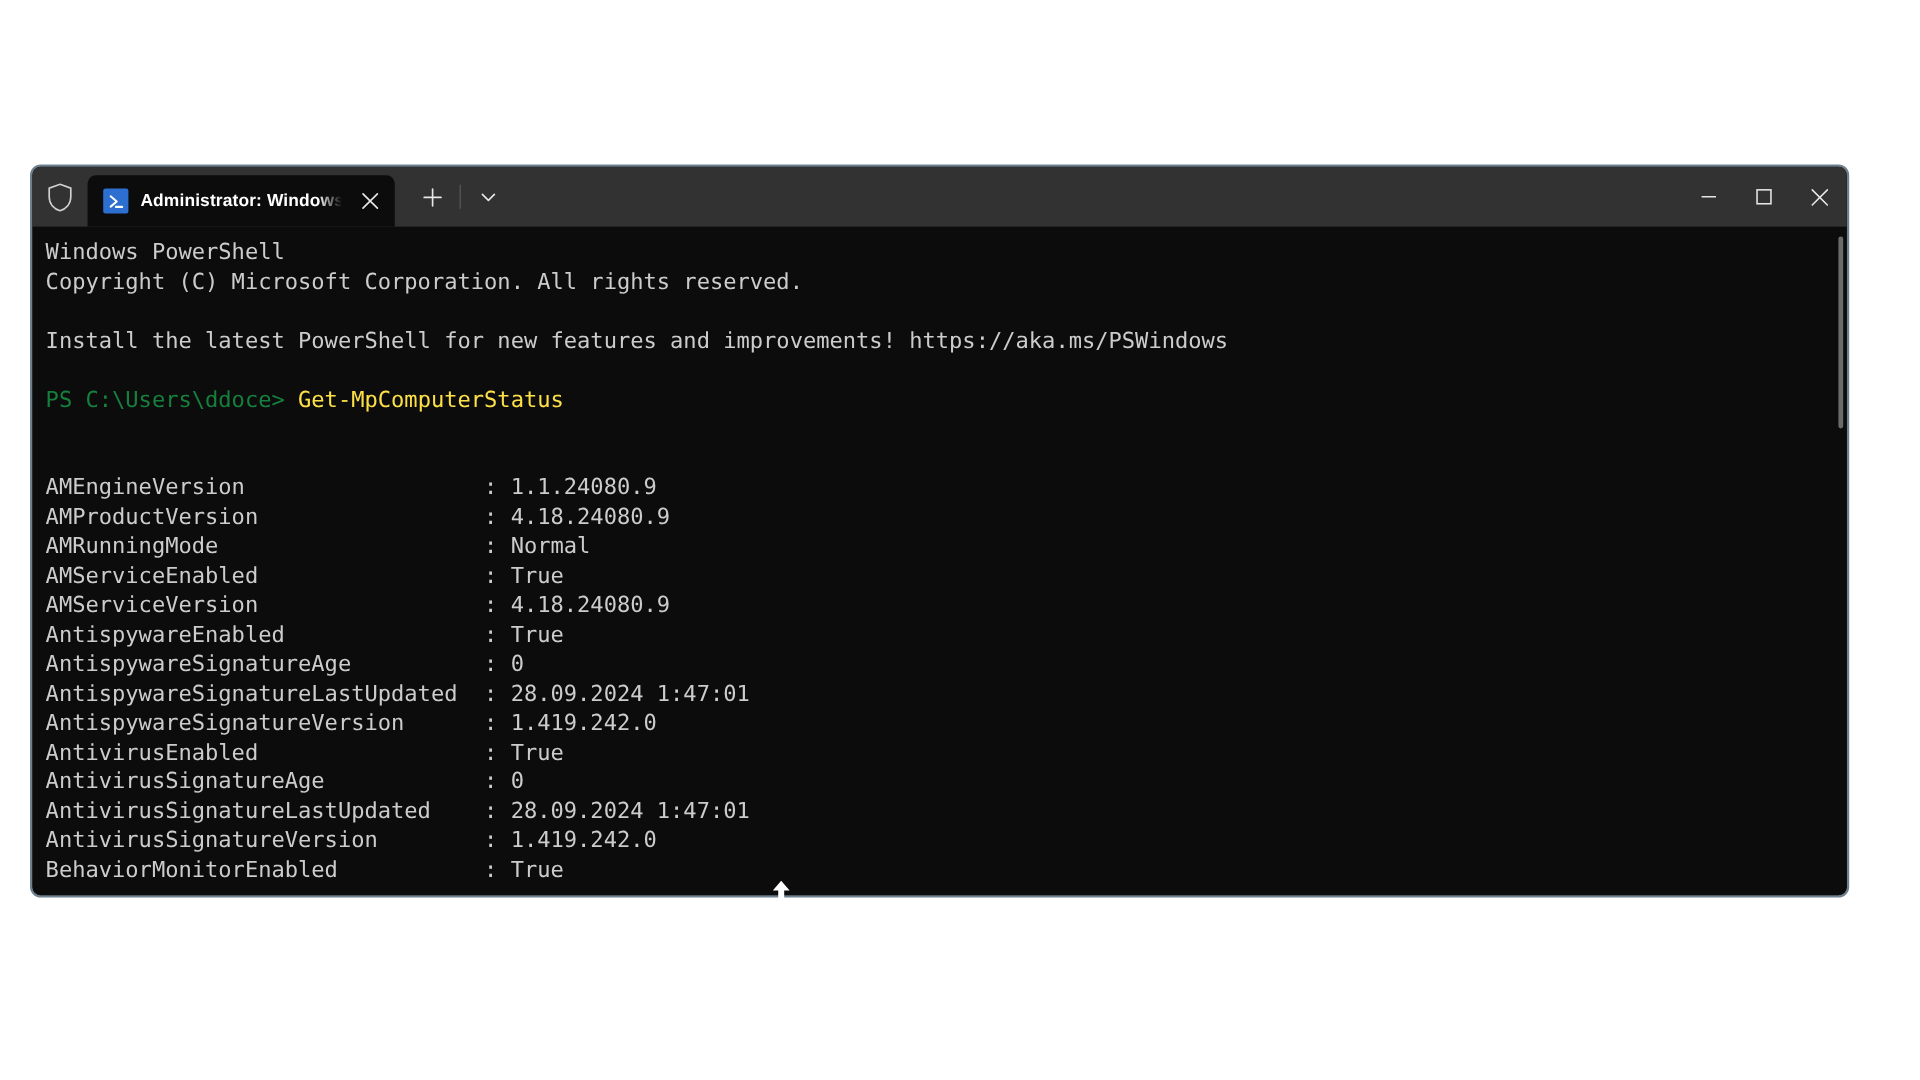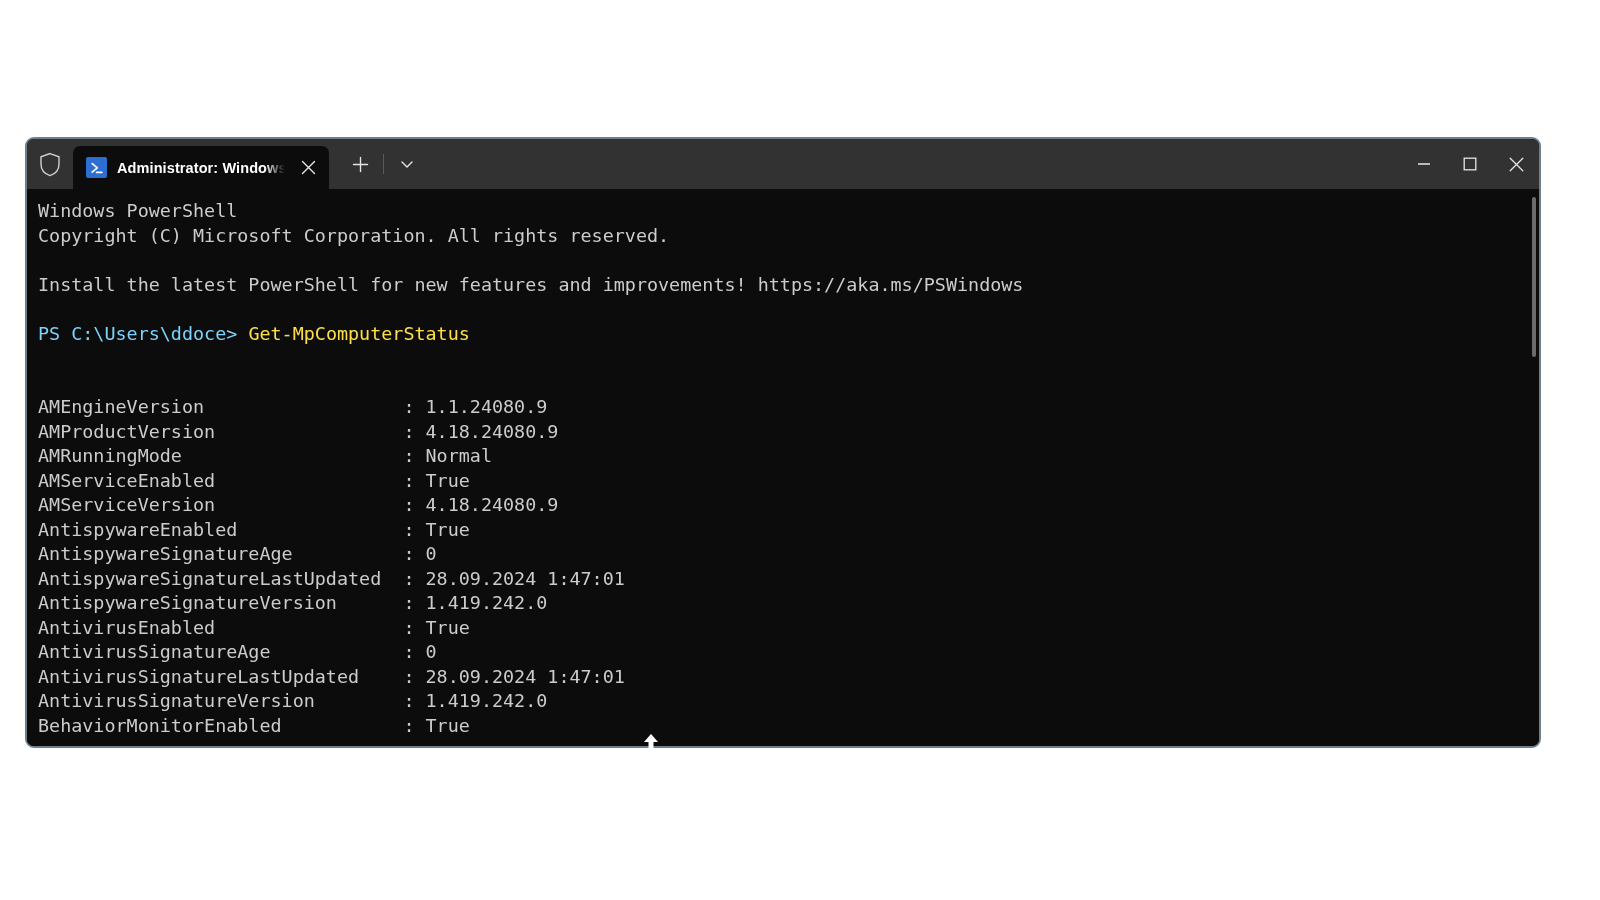--- a/index.html
+++ b/index.html
@@ -167,21 +167,21 @@
     font-family: "DejaVu Sans Mono", "Liberation Mono", monospace;
     font-size: 18.4px;
     line-height: 24.5px;
     color: #cccccc;
     white-space: pre;
     letter-spacing: 0px;
   }
 
   .console .blank { height: 24.5px; }
   .cmd { color: #fde047; }
-  .prompt-text { color: #7dd3fc; text-align: right; }
+  .prompt-text { color: #15803d; text-align: right; }
 
   
   .scrollbar-track {
     position: absolute;
     right: 1px;
     top: 0;
     bottom: 0;
     width: 8px;
     background: transparent;
   }

